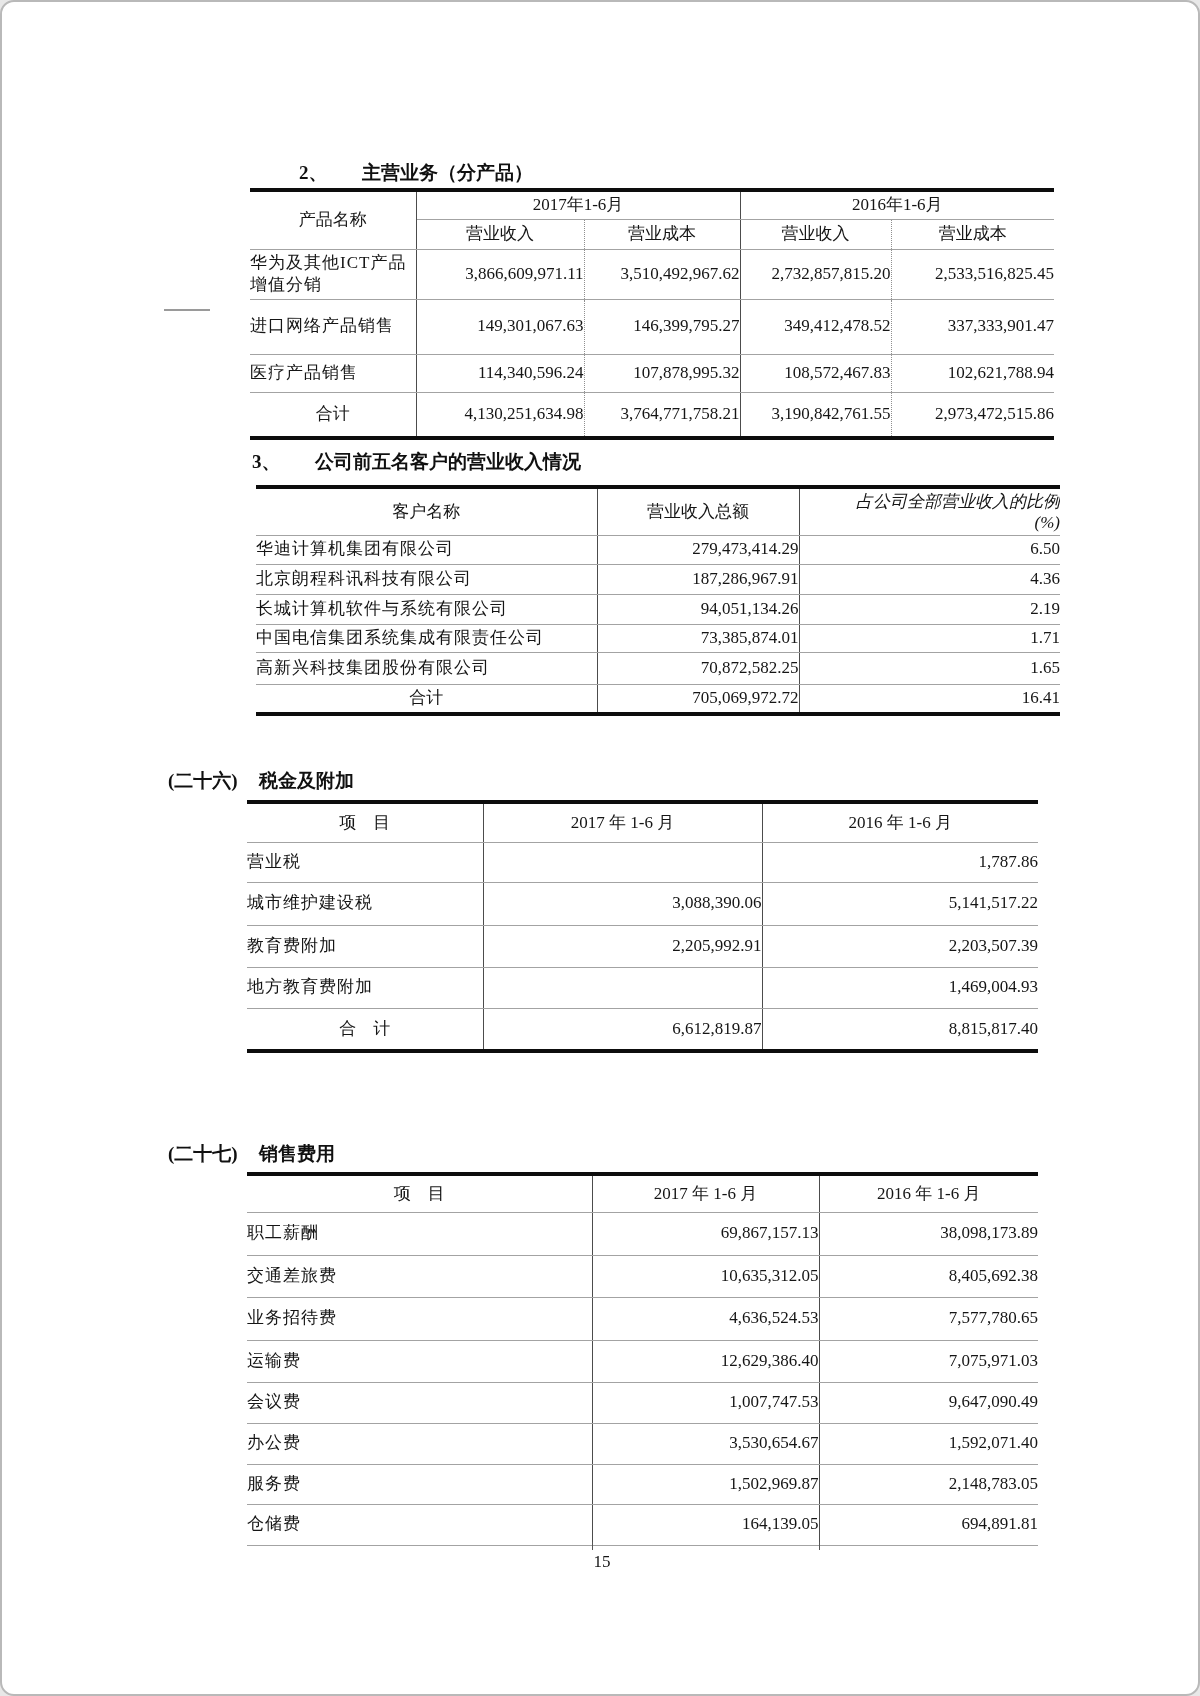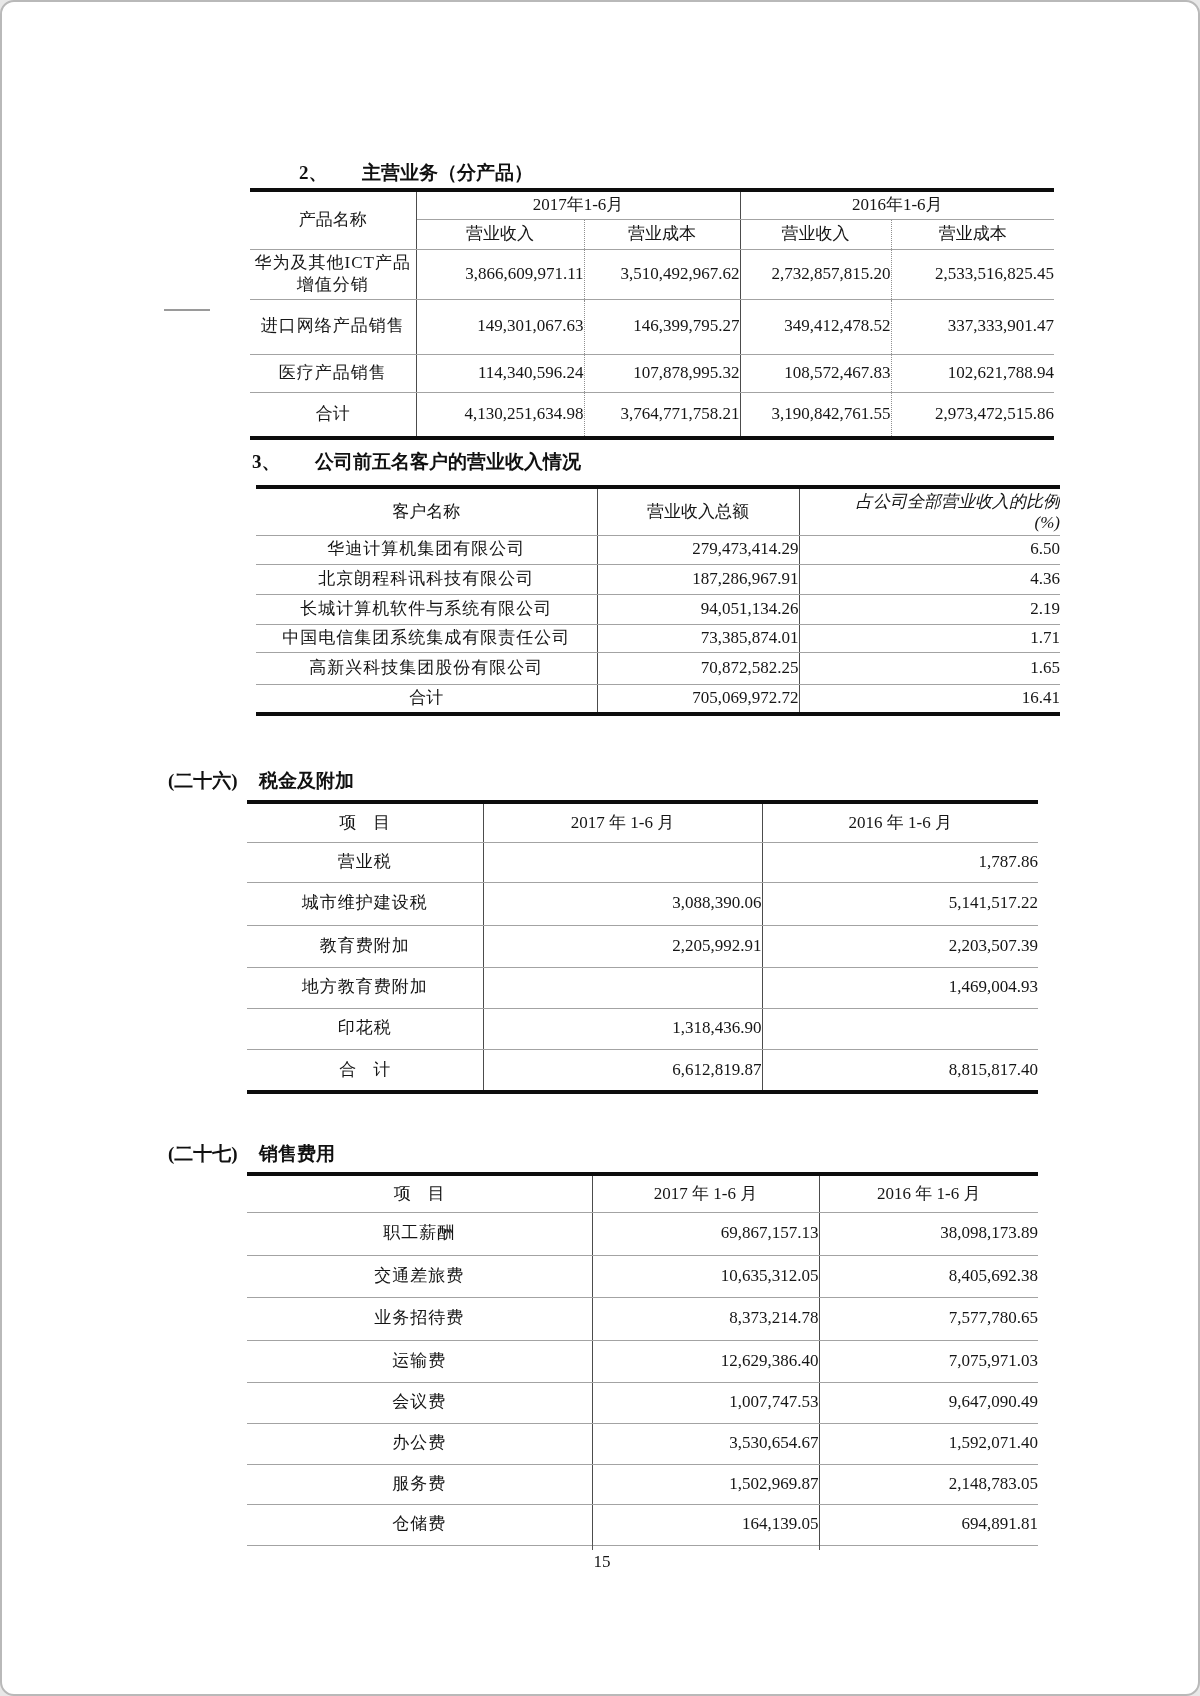--- a/index.html
+++ b/index.html
@@ -12,21 +12,21 @@
   .sec { position:absolute; font-weight:bold; font-size:19px; white-space:nowrap; color:#101010; }
   .sec .sn { display:inline-block; }
   .tbl { position:absolute; border-collapse:collapse; table-layout:fixed; font-size:17px; }
   .tbl td { border-bottom:1px solid #a3a3a3; padding:0; vertical-align:middle; line-height:1.32; overflow:hidden; }
   .tbl tr.last td { border-bottom:none; }
   .t-thick { border-top:4px solid #0d0d0d; border-bottom:4px solid #0d0d0d; }
   .t-open  { border-top:4px solid #0d0d0d; }
   .vS { border-right:1px solid #4c4c4c; }
   .vD { border-right:1px dotted #8f8f8f; }
   .ch  { text-align:center; }
-  .lbl { text-align:center; padding-left:13px; letter-spacing:1px; }
+  .lbl { text-align:left; padding-left:13px; letter-spacing:1px; }
   .num { text-align:right; padding-right:13px; }
   .ctr { text-align:center; }
   .pct { padding-right:19px; }
   .two-line span { display:block; text-align:right; line-height:1.25;font-style:italic; }
   .margin-dash { position:absolute; left:162px; top:307px; width:46px; height:2px; background:#9a9a9a; }
   .page-num { position:absolute; left:560px; top:1550px; width:80px; text-align:center; font-size:17px; }
   .stub { position:absolute; width:1px; height:8px; background:#555; }
 </style>
 </head>
 <body>
@@ -171,25 +171,20 @@
     <tr style="height:42px">
       <td class="lbl vS">教育费附加</td>
       <td class="num vS">2,205,992.91</td>
       <td class="num">2,203,507.39</td>
     </tr>
     <tr style="height:41px">
       <td class="lbl vS">地方教育费附加</td>
       <td class="num vS"></td>
       <td class="num">1,469,004.93</td>
     </tr>
-    <tr style="height:41px">
-      <td class="lbl vS">印花税</td>
-      <td class="num vS">1,318,436.90</td>
-      <td class="num"></td>
-    </tr>
     <tr class="last" style="height:43px">
       <td class="ctr vS">合　计</td>
       <td class="num vS">6,612,819.87</td>
       <td class="num">8,815,817.40</td>
     </tr>
   </tbody>
     </table>
 
   <div class="sec" style="left:166px; top:1139px;">
     <span class="sn" style="width:91px;">(二十七)</span><span>销售费用</span>
@@ -212,21 +207,21 @@
       <td class="num vS">69,867,157.13</td>
       <td class="num">38,098,173.89</td>
     </tr>
     <tr style="height:42px">
       <td class="lbl vS">交通差旅费</td>
       <td class="num vS">10,635,312.05</td>
       <td class="num">8,405,692.38</td>
     </tr>
     <tr style="height:43px">
       <td class="lbl vS">业务招待费</td>
-      <td class="num vS">8,373,214.78</td>
+      <td class="num vS">4,636,524.53</td>
       <td class="num">7,577,780.65</td>
     </tr>
     <tr style="height:42px">
       <td class="lbl vS">运输费</td>
       <td class="num vS">12,629,386.40</td>
       <td class="num">7,075,971.03</td>
     </tr>
     <tr style="height:41px">
       <td class="lbl vS">会议费</td>
       <td class="num vS">1,007,747.53</td>

